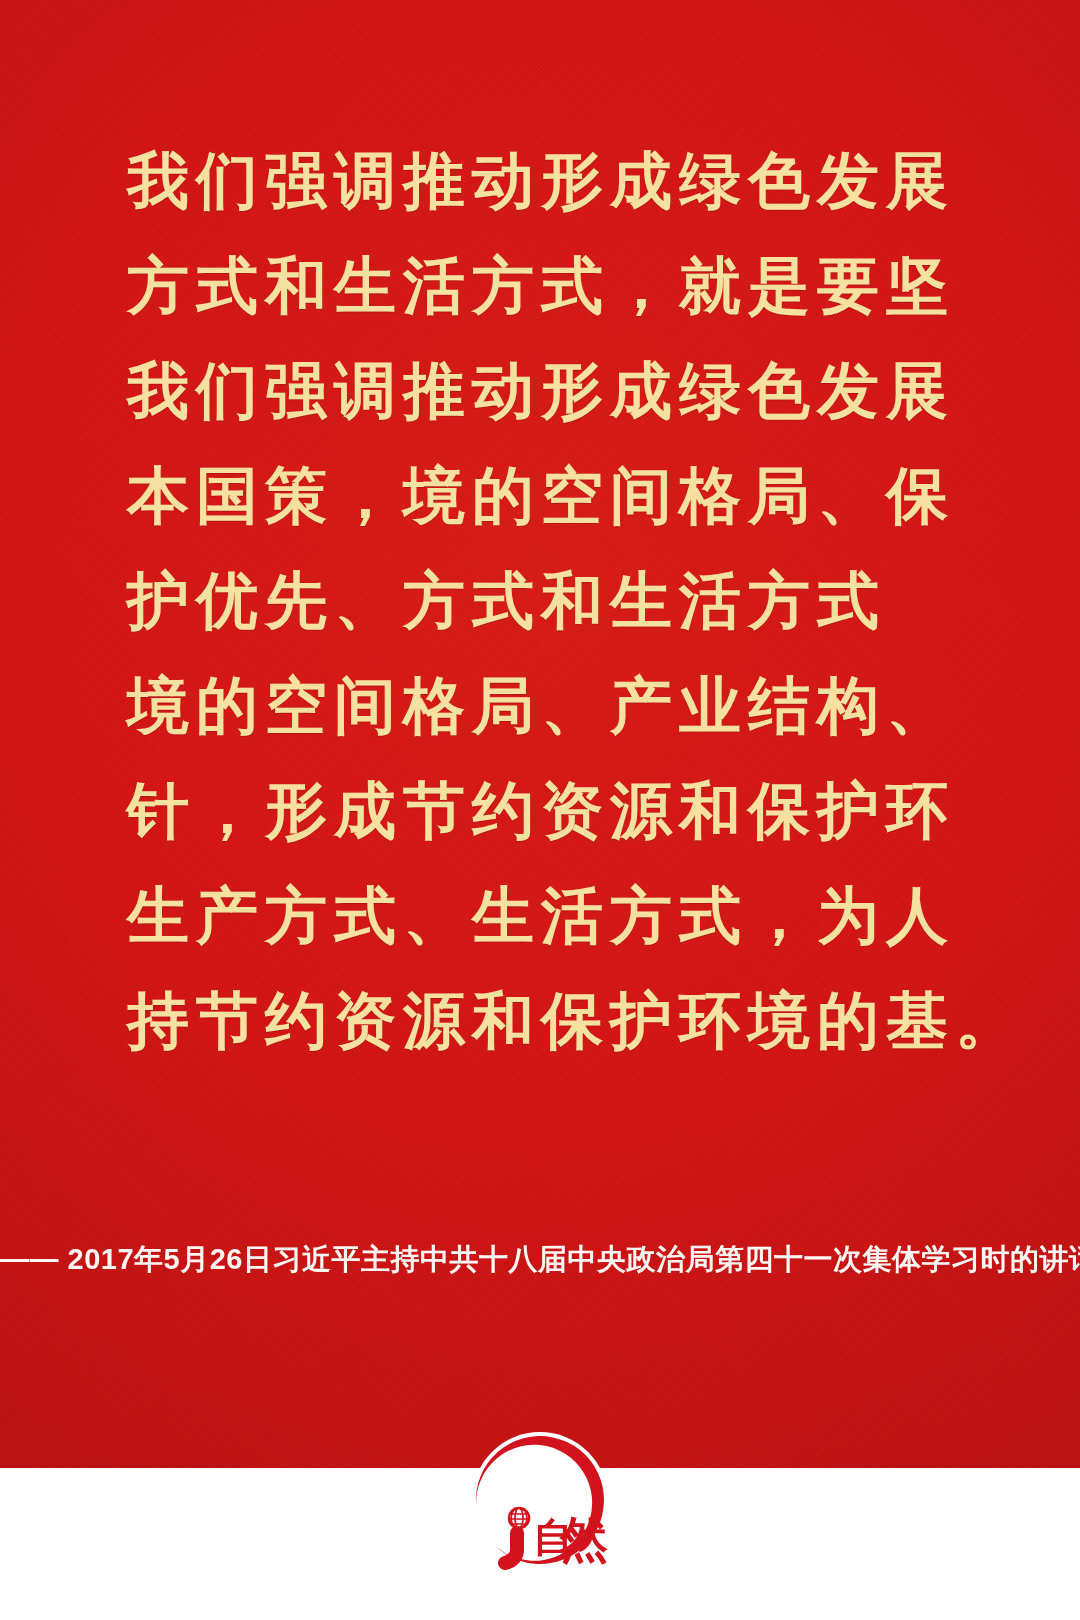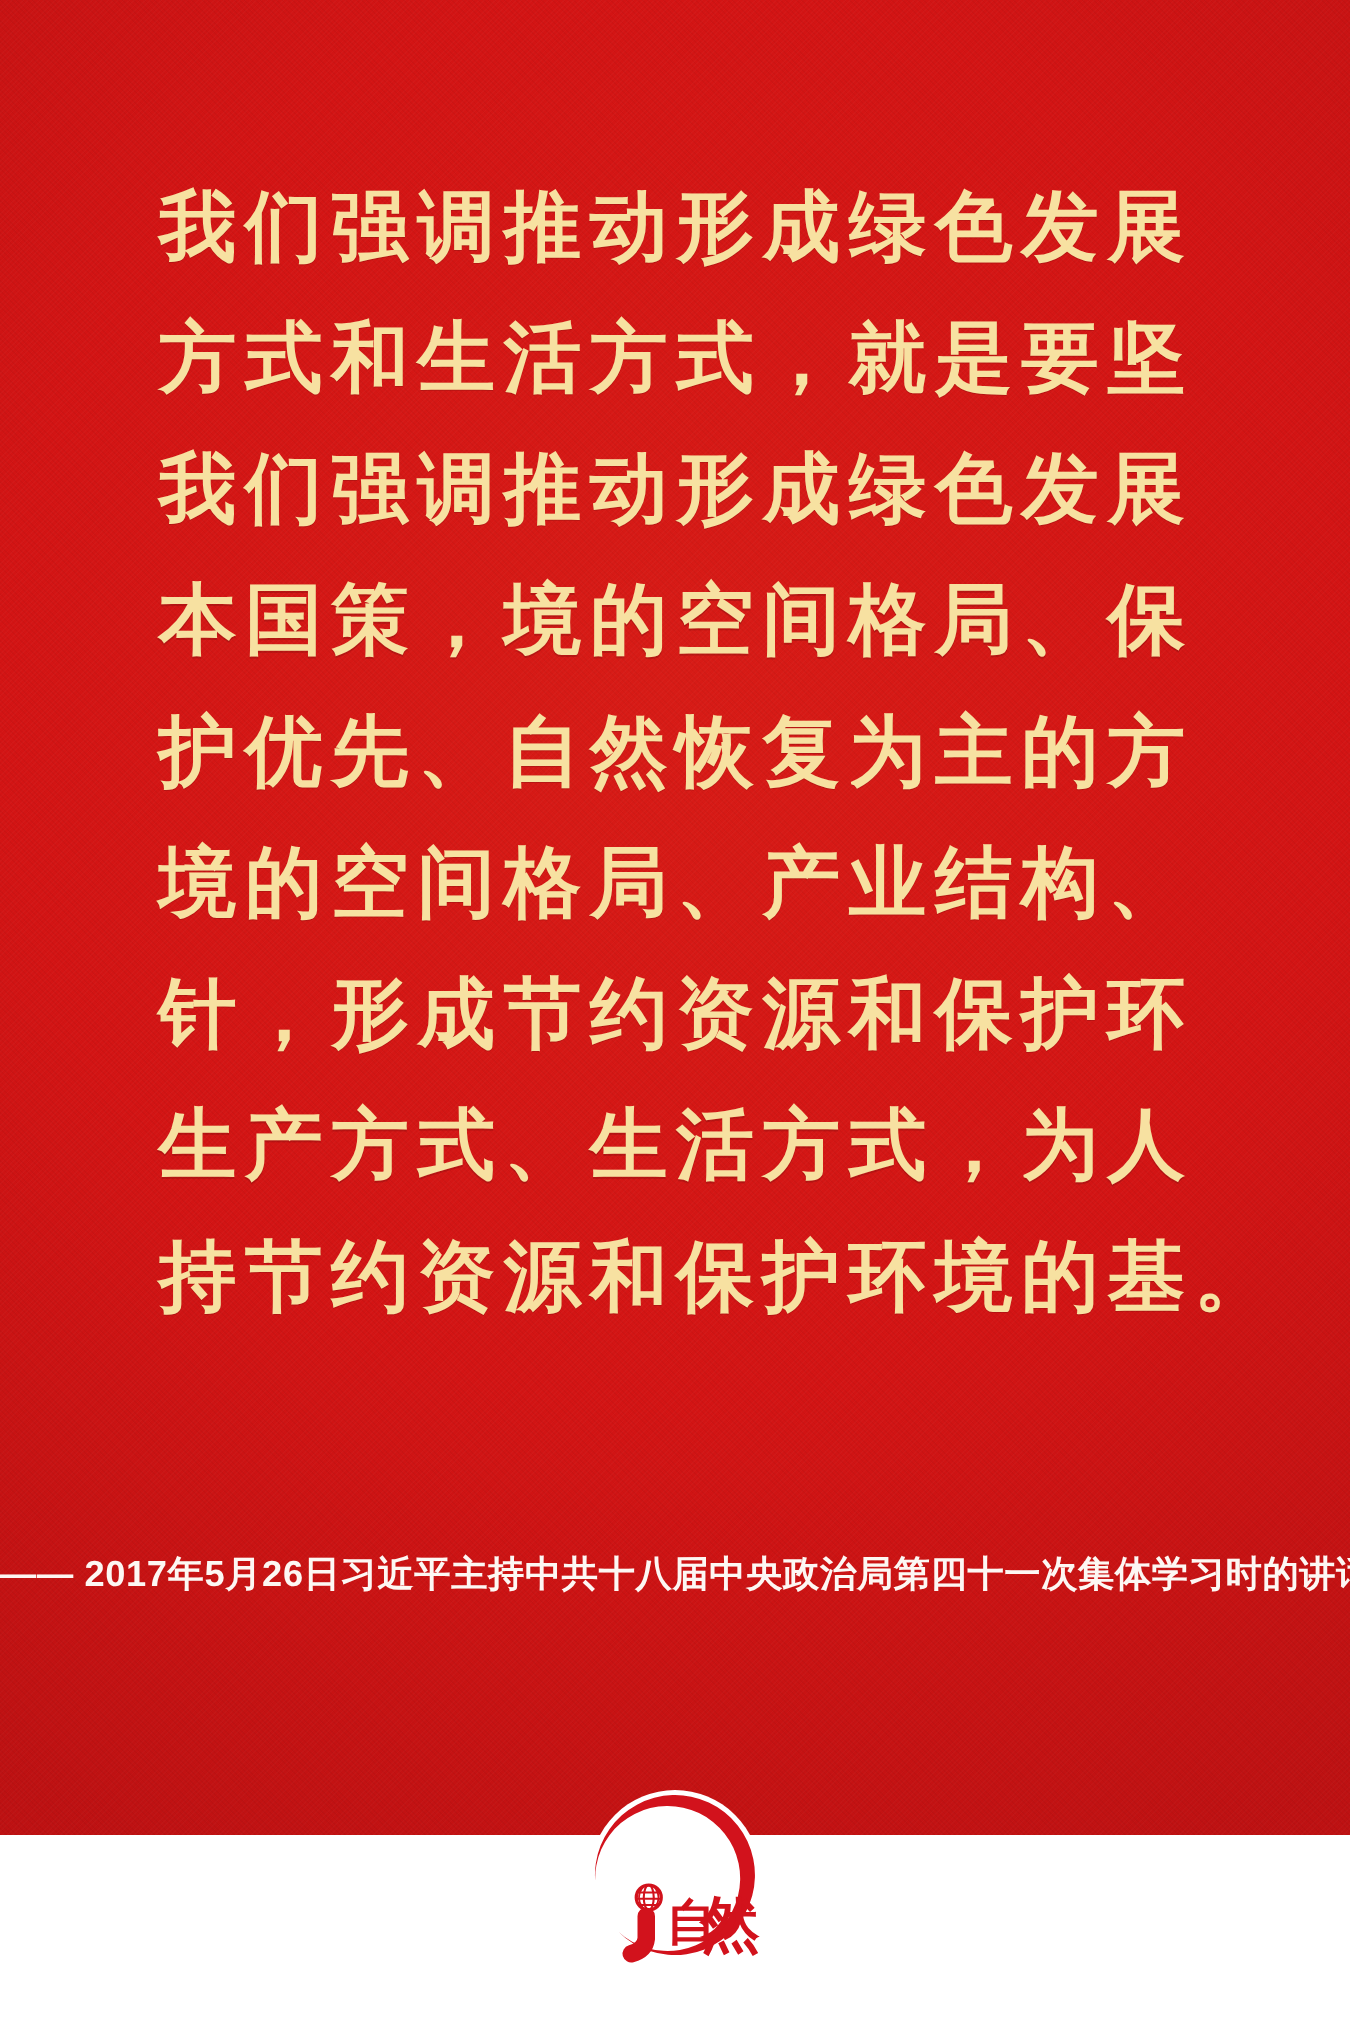--- a/index.html
+++ b/index.html
@@ -90,21 +90,21 @@
 
 <div class="poster">
 
   <div class="red-bg"></div>
 
   <div class="quote">
     <div class="quote-line">我们强调推动形成绿色发展</div>
     <div class="quote-line">方式和生活方式，就是要坚</div>
     <div class="quote-line">我们强调推动形成绿色发展</div>
     <div class="quote-line">本国策，境的空间格局、保</div>
-    <div class="quote-line">护优先、自然恢复为主的方</div>
+    <div class="quote-line">护优先、方式和生活方式</div>
     <div class="quote-line">境的空间格局、产业结构、</div>
     <div class="quote-line">针，形成节约资源和保护环</div>
     <div class="quote-line">生产方式、生活方式，为人</div>
     <div class="quote-line">持节约资源和保护环境的基。</div>
   </div>
 
   <div class="attribution">—— 2017年5月26日习近平主持中共十八届中央政治局第四十一次集体学习时的讲话</div>
 
   <div class="footer"></div>
 

